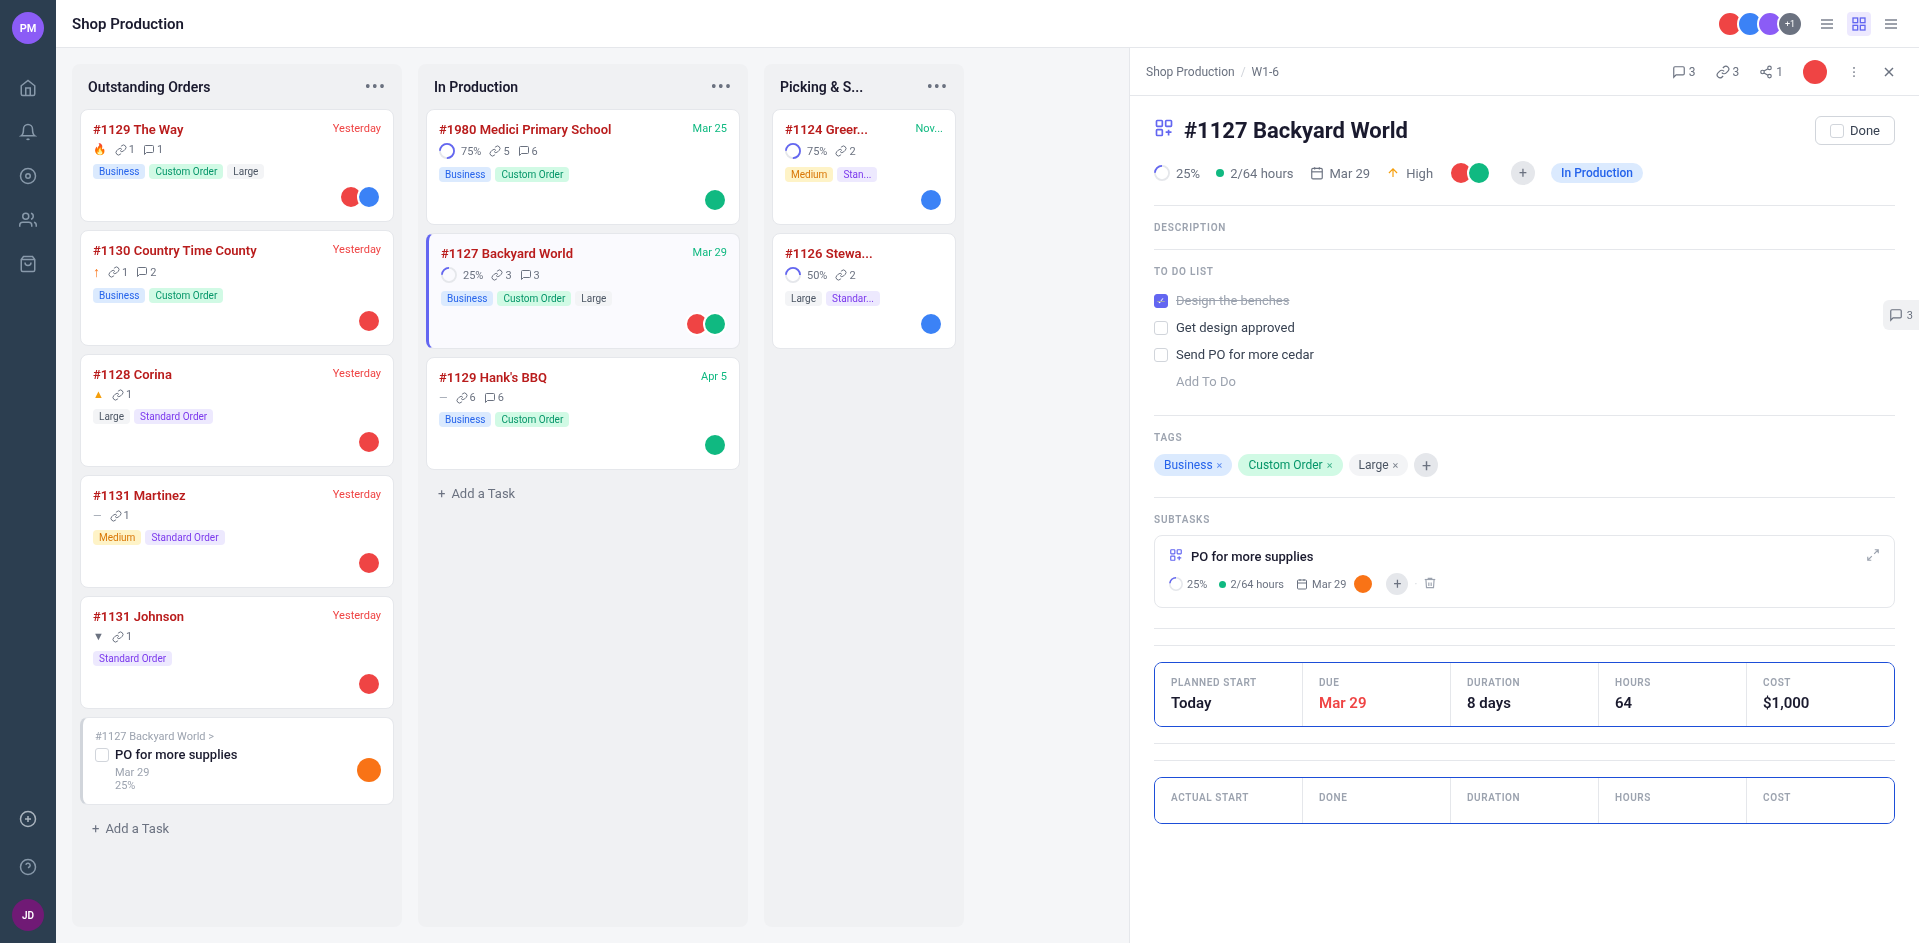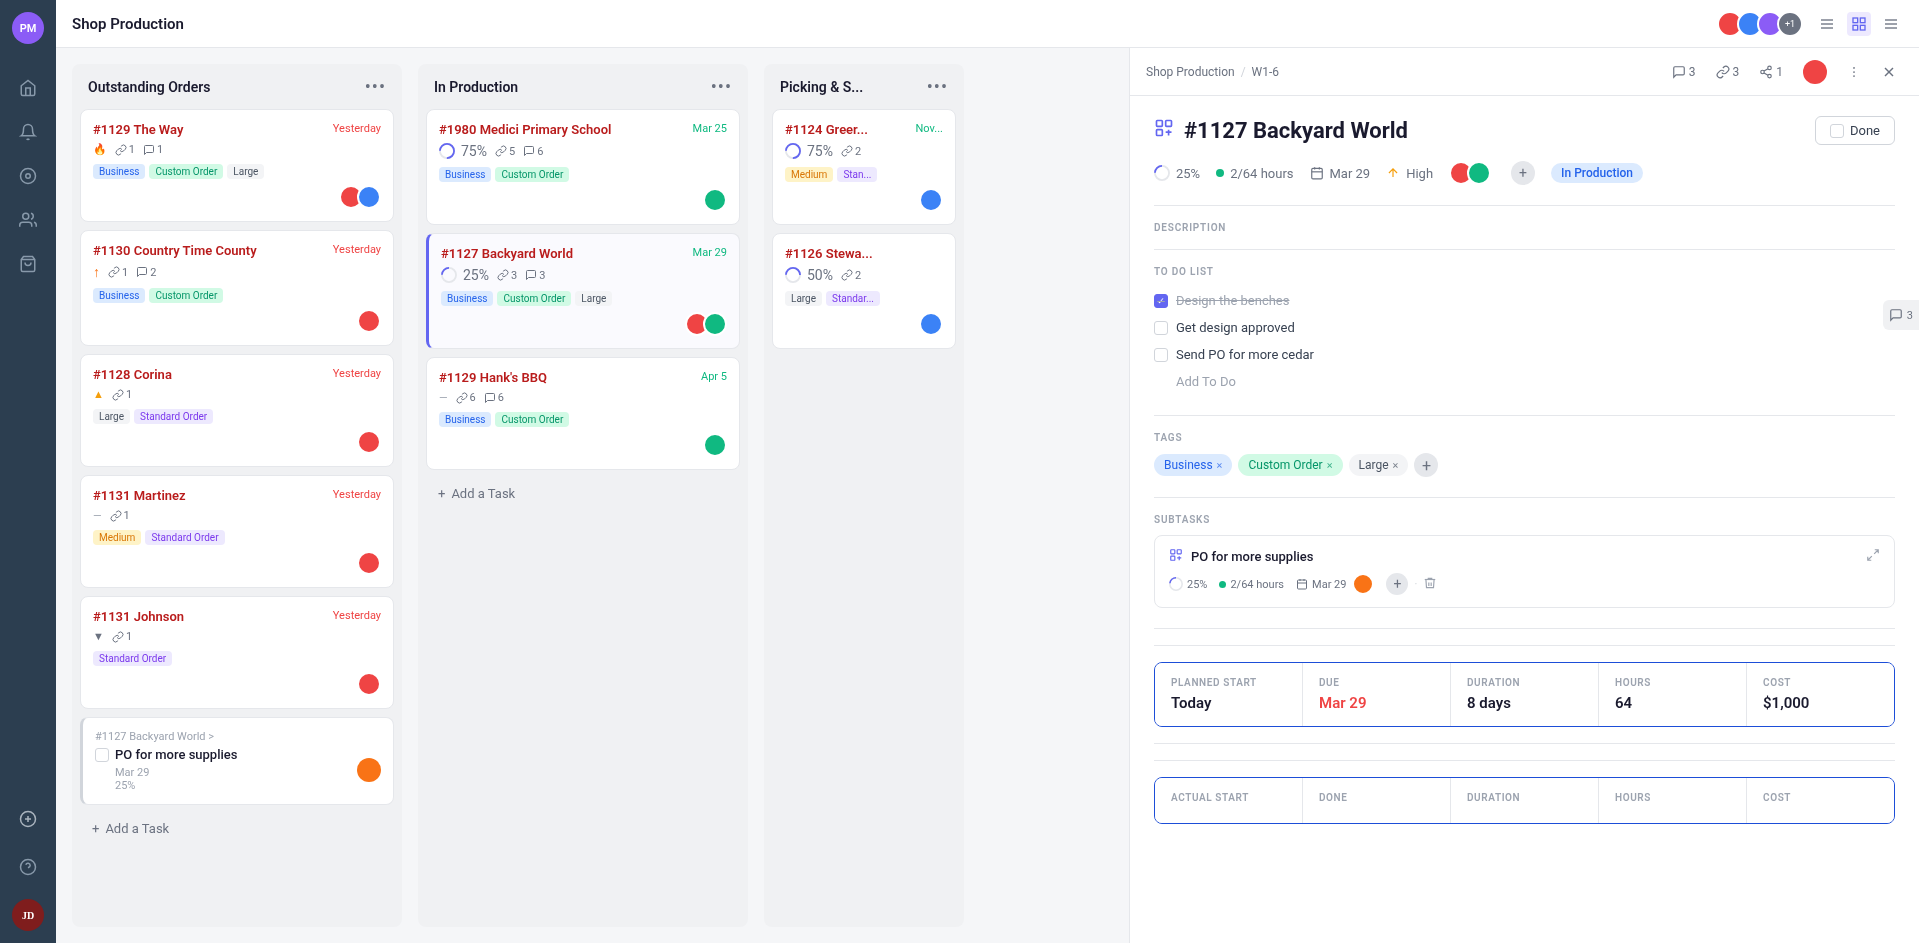--- a/index.html
+++ b/index.html
@@ -42,21 +42,21 @@
 
     
     .task-card { background: white; border-radius: 8px; padding: 12px; cursor: pointer; border: 1px solid #e5e7eb; }
     .task-card.highlighted { border-left: 3px solid #6366f1; }
     .task-header { display: flex; justify-content: space-between; align-items: flex-start; margin-bottom: 6px; }
     .task-id { font-weight: 600; font-size: 13px; color: #b91c1c; }
     .task-date { font-size: 11px; color: #ef4444; }
     .task-meta { display: flex; align-items: center; gap: 8px; margin-bottom: 8px; font-size: 11px; color: #6b7280; }
     .task-meta-item { display: flex; align-items: center; gap: 2px; }
     .priority-high { color: #ef4444; }
-    .progress-bar-wrap { display: flex; align-items: center; gap: 6px; font-size: 14px; color: #6b7280; }
+    .progress-bar-wrap { display: flex; align-items: center; gap: 6px; font-size: 11px; color: #6b7280; }
     .task-tags { display: flex; gap: 4px; flex-wrap: wrap; margin-top: 6px; }
     .tag { font-size: 10px; padding: 2px 6px; border-radius: 4px; }
     .tag-business { background: #dbeafe; color: #2563eb; }
     .tag-custom { background: #d1fae5; color: #059669; }
     .tag-large { background: #f3f4f6; color: #4b5563; }
     .tag-medium { background: #fef3c7; color: #d97706; }
     .tag-standard { background: #ede9fe; color: #7c3aed; }
     .task-footer { display: flex; justify-content: flex-end; margin-top: 6px; }
     .task-assignee { width: 24px; height: 24px; border-radius: 50%; background: #ef4444; }
     .assignee-group { display: flex; }
@@ -181,21 +181,21 @@
             <line x1="8" y1="12" x2="16" y2="12"></line>
           </svg>
       </div>
       <div class="sidebar-icon">
         <svg viewBox="0 0 24 24" fill="none" stroke="currentColor" stroke-width="2">
             <circle cx="12" cy="12" r="10"></circle>
             <path d="M9.09 9a3 3 0 015.83 1c0 2-3 3-3 3"></path>
             <line x1="12" y1="17" x2="12.01" y2="17"></line>
           </svg>
       </div>
-      <div class="sidebar-avatar" style="background:#7f1d1d;font-size:10px;font-family:Liberation Serif, serif;">JD</div>
+      <div class="sidebar-avatar" style="background:#701a75;font-size:10px;">JD</div>
     </div>
   </div>
 
   <div class="main-area">
 
     <div class="topbar">
       <div class="topbar-title">Shop Production</div>
       <div class="topbar-avatars">
         <div class="topbar-avatar av1"></div>
         <div class="topbar-avatar av2"></div>

